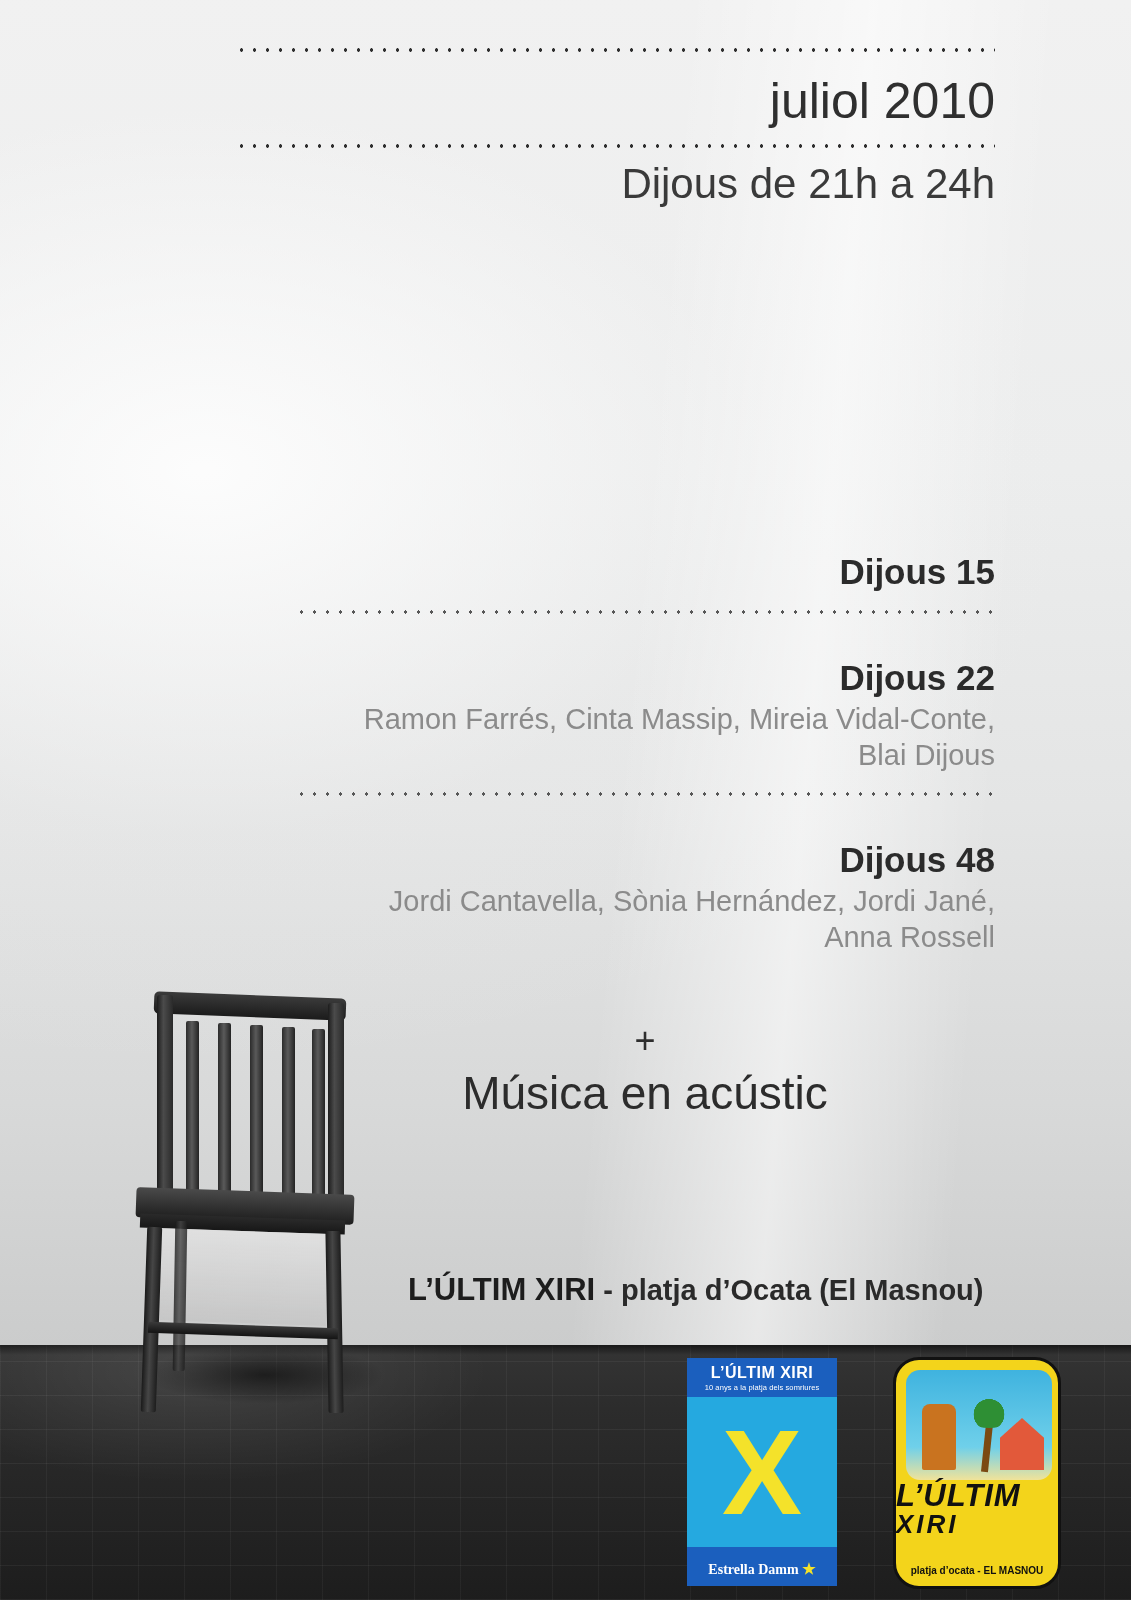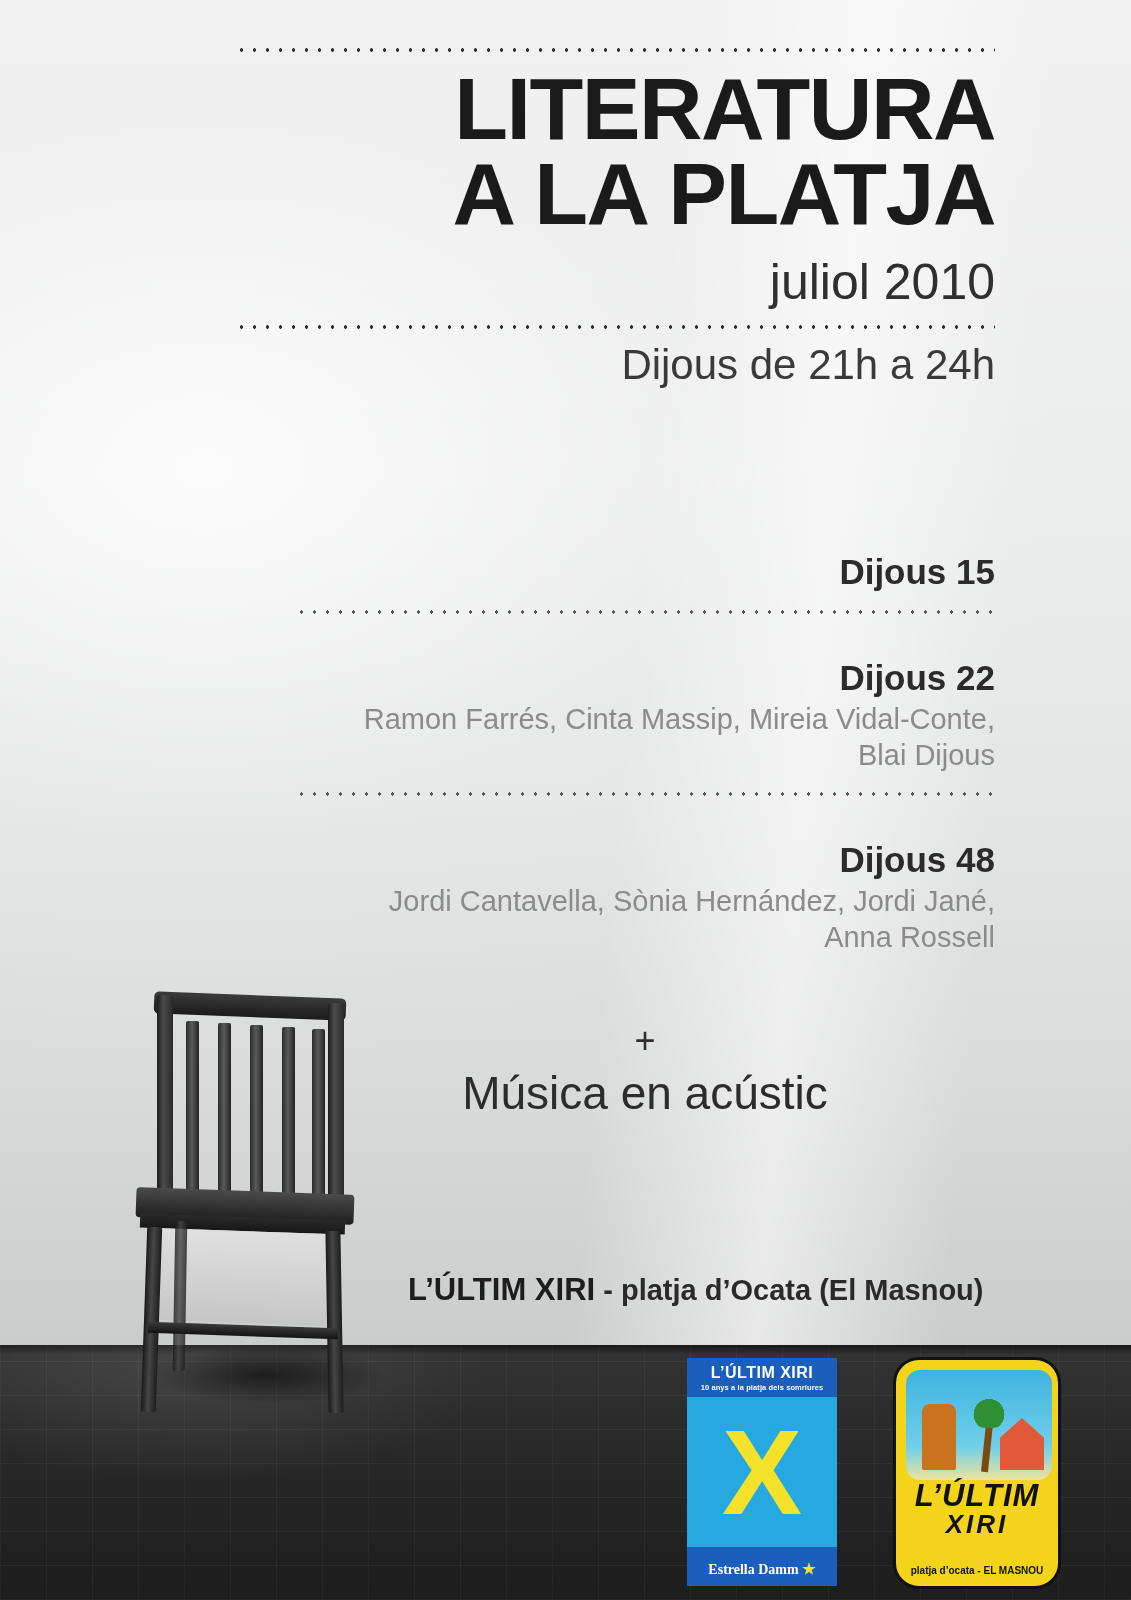--- a/index.html
+++ b/index.html
@@ -225,21 +225,21 @@
     left: 687px; top: 1358px;
     width: 150px; height: 228px;
     background: #1b5fbe;
     color: #ffffff;
     text-align: center;
   }
   .logo-damm .ld-title {
     font-size: 16px; font-weight: bold; letter-spacing: 0.5px; padding-top: 6px;
   }
   .logo-damm .ld-sub {
-    font-size: 7.5px; letter-spacing: 0.1px; padding: 2px 6px 0 6px; line-height: 1.1; font-weight: bold;
+    font-size: 7.5px; letter-spacing: 0.1px; padding: 2px 6px 0 6px; line-height: 1.1;
   }
   .logo-damm .ld-x-wrap {
     width: 150px; height: 150px; background: #25a9e0; margin-top: 5px;
     position: relative;
   }
   .logo-damm .ld-x {
     position: absolute; left: 50%; top: 50%;
     transform: translate(-50%,-50%);
     font-size: 120px; font-weight: bold; color: #f4e22a; line-height: 1;
   }
@@ -277,21 +277,21 @@
     background: radial-gradient(circle at 50% 60%, #2e8f34 0%, #2e8f34 45%, rgba(0,0,0,0) 46%);
     border-radius: 50%;
   }
   .logo-xiri .lx-hut {
     position: absolute; right: 8px; top: 48px; width: 44px; height: 52px;
     background: #e2593a;
     clip-path: polygon(50% 0, 100% 38%, 100% 100%, 0 100%, 0 38%);
   }
   .logo-xiri .lx-name {
     position: absolute; left: 0; right: 0; top: 120px;
-    text-align: center; font-weight: bold; color: #111; line-height: 1.0;
+    text-align: left; font-weight: bold; color: #111; line-height: 1.0;
   }
   .logo-xiri .lx-name .l1 { font-size: 31px; letter-spacing: 1px; font-style: italic; }
   .logo-xiri .lx-name .l2 { font-size: 26px; letter-spacing: 3px; font-style: italic; }
   .logo-xiri .lx-foot {
     position: absolute; left: 0; right: 0; bottom: 10px;
     text-align: center; font-size: 10px; font-weight: bold; color: #111;
   }
 </style>
 </head>
 <body>
@@ -318,24 +318,20 @@
     <div class="leg-bl"></div>
     <div class="leg-fl"></div>
     <div class="leg-fr"></div>
     <div class="stretcher"></div>
   </div>
 
   <div class="content">
 
     <div class="head-block">
       <div class="dots"></div>
-      <div class="title">
-        <span>LITERATURA</span>
-        <span class="line2">A LA PLATJA</span>
-      </div>
       <div class="month">juliol 2010</div>
       <div class="dots"></div>
       <div class="hours">Dijous de 21h a 24h</div>
     </div>
 
     <div class="sessions">
 
       <div class="session">
         <div class="session-day">Dijous 15</div>
       </div>

